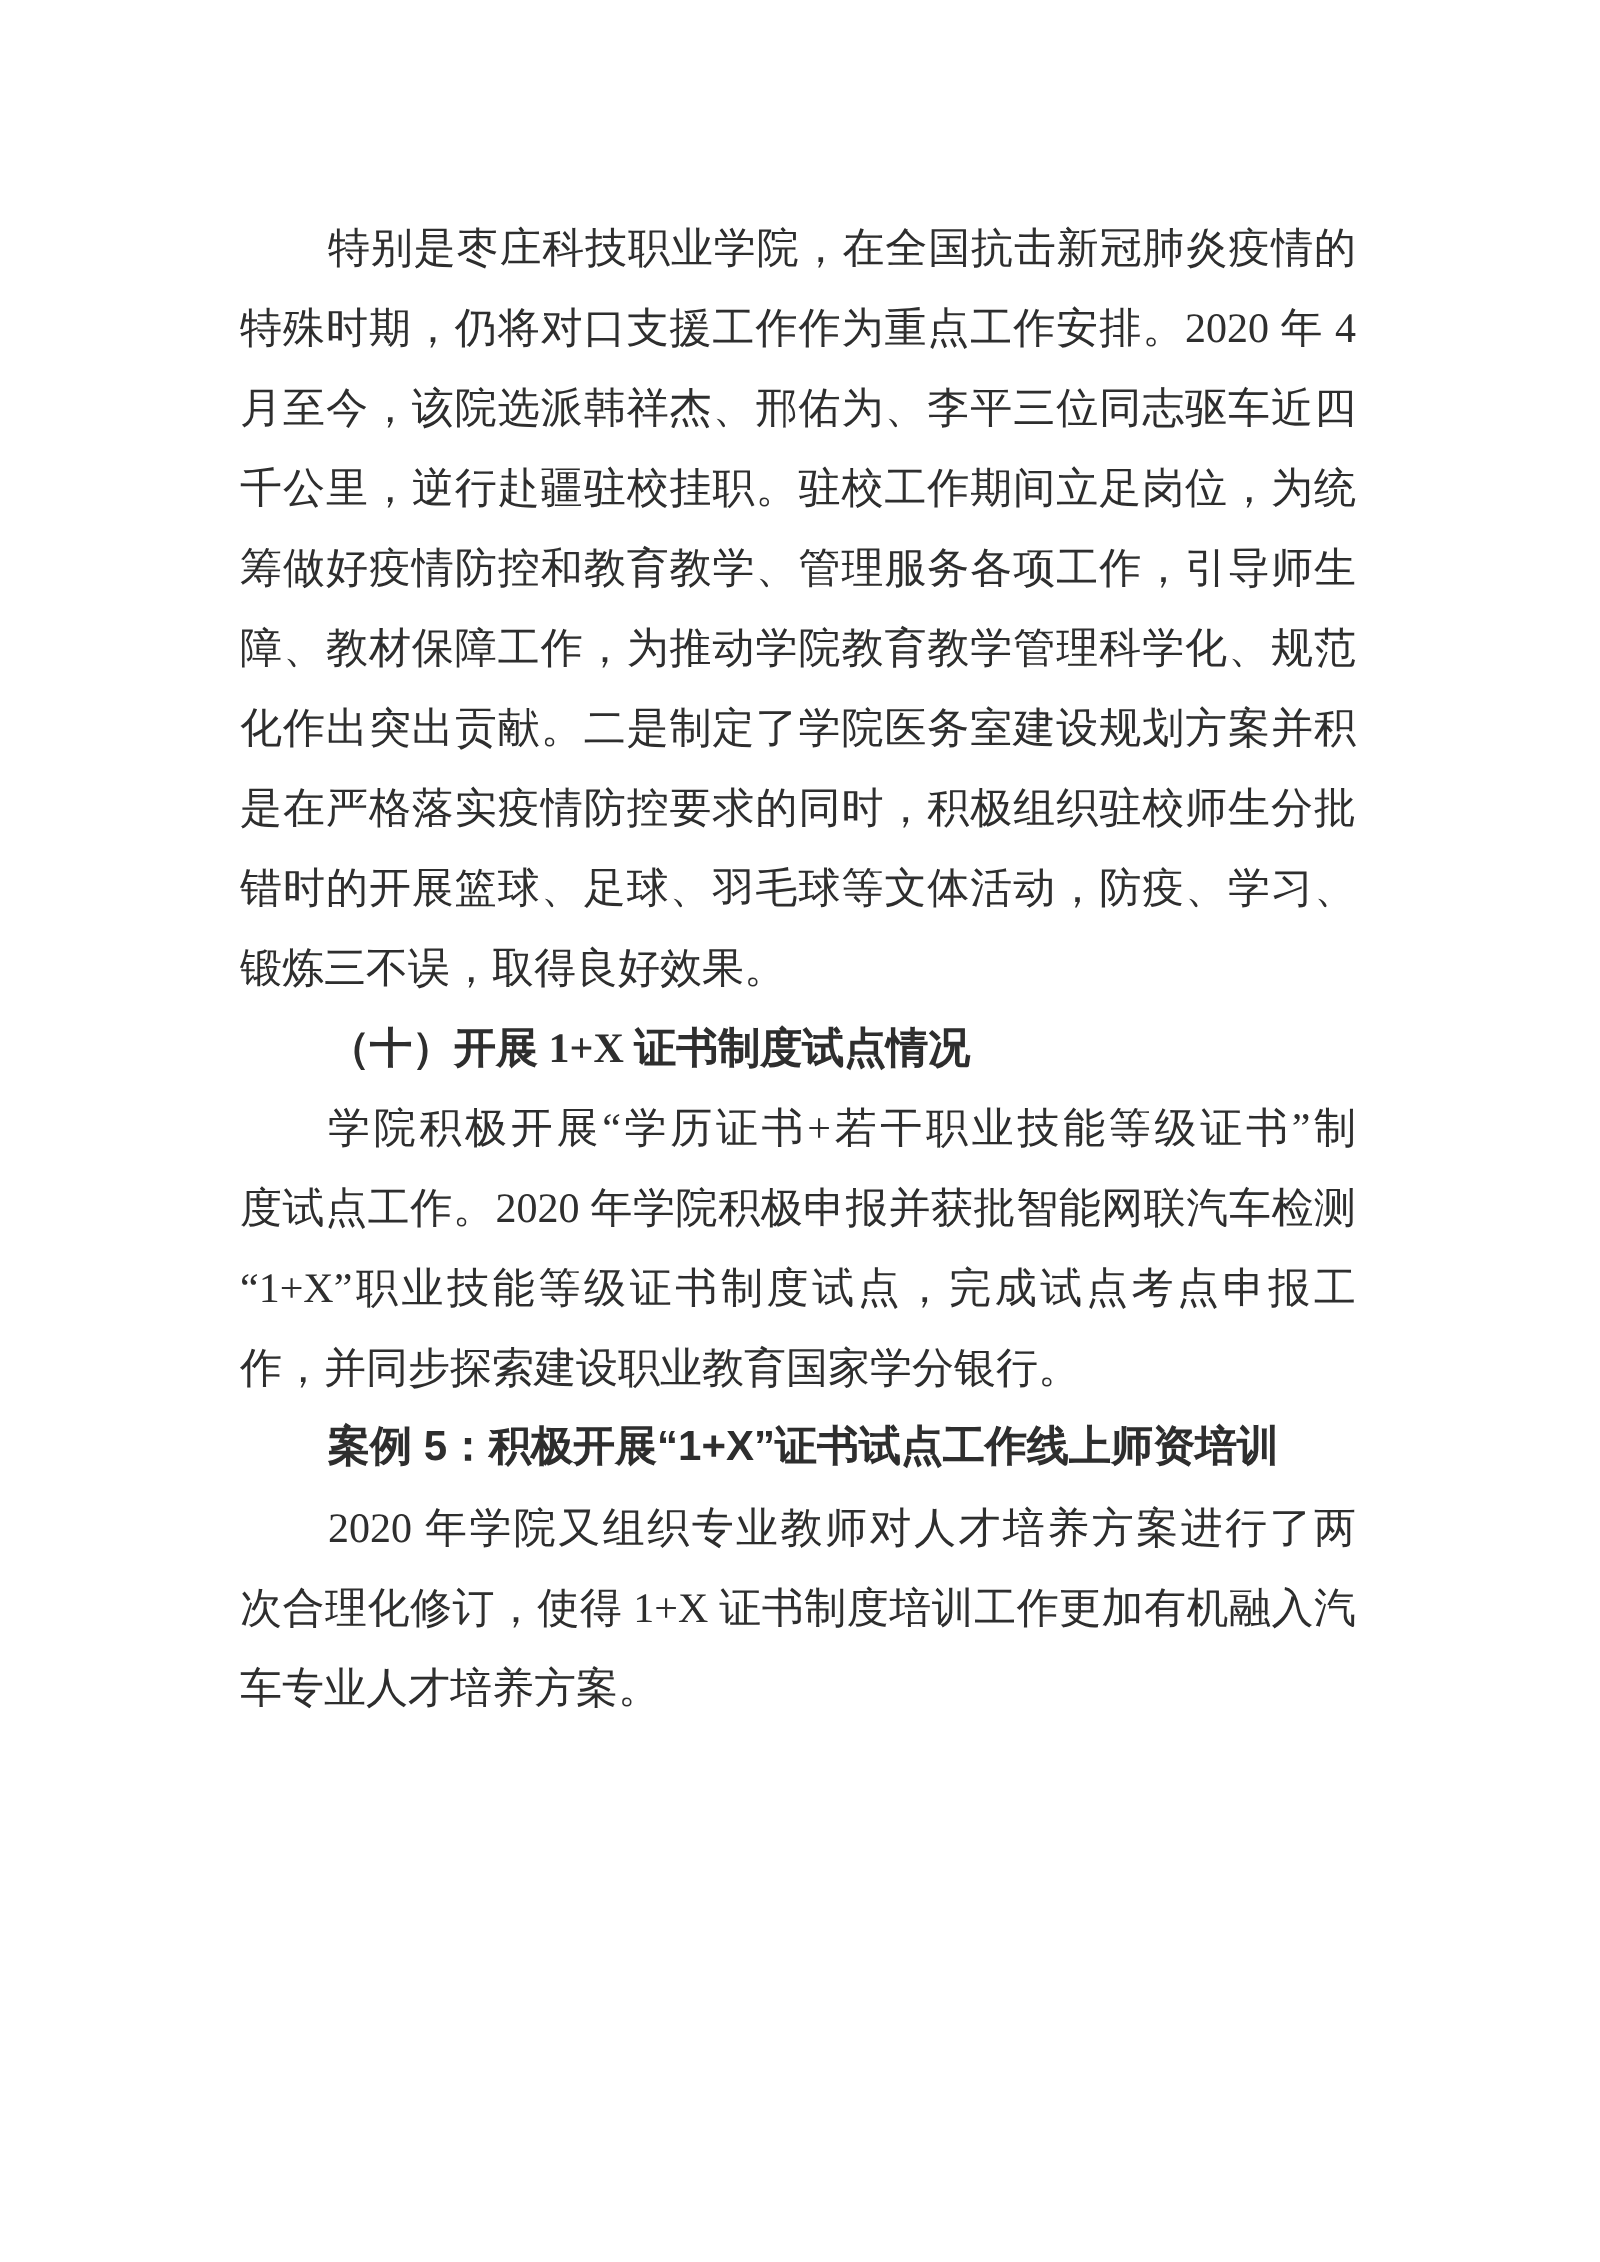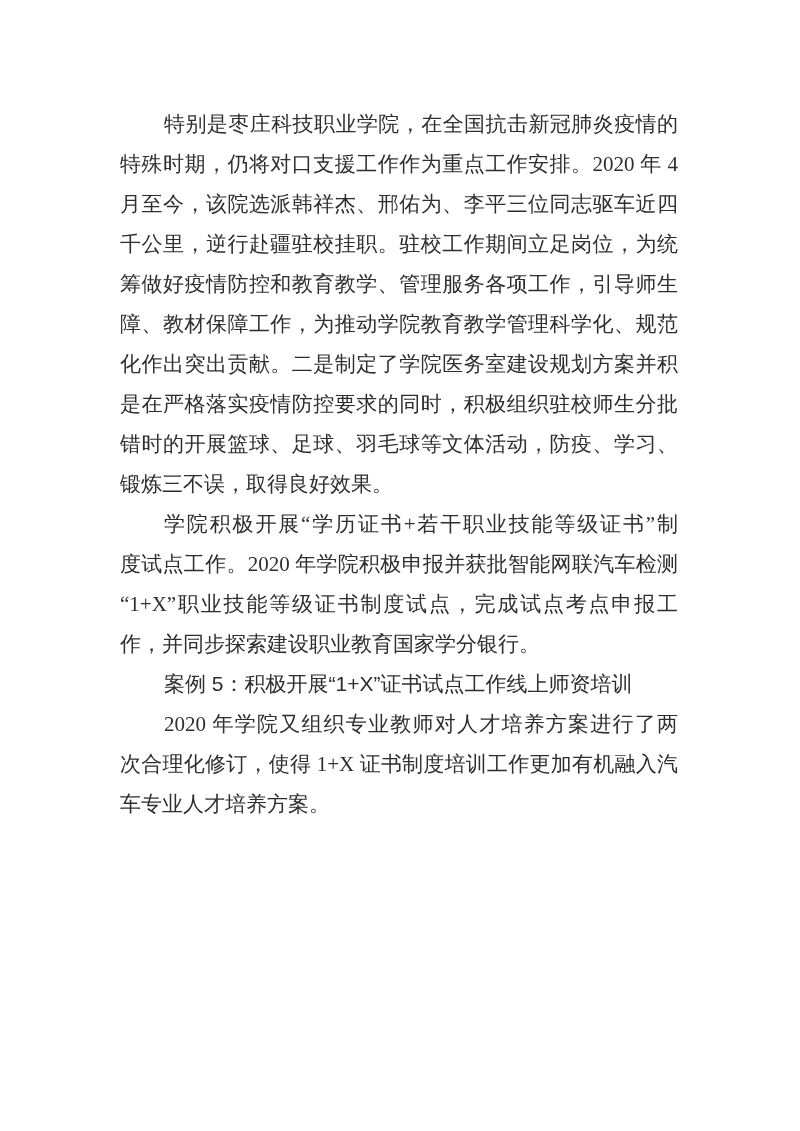--- a/index.html
+++ b/index.html
@@ -29,21 +29,21 @@
     text-align: justify;
     text-align-last: justify;
     text-justify: inter-character;
   }
   .indent { text-indent: 44px; }
   .end { text-align-last: left; }
   .h-kai {
     font-weight: 700;
   }
   .h-hei {
-    font-weight: 400;
+    font-weight: 700;
     font-family: "Liberation Sans", "DejaVu Sans", sans-serif;
   }
   .page-num {
     position: absolute;
     left: 119px;
     top: 1044px;
     font-size: 20px;
     line-height: 28px;
     letter-spacing: 1px;
     color: #7f1d1d;
@@ -57,20 +57,21 @@
     <div class="ln indent">特别是枣庄科技职业学院，在全国抗击新冠肺炎疫情的</div>
     <div class="ln">特殊时期，仍将对口支援工作作为重点工作安排。2020 年 4</div>
     <div class="ln">月至今，该院选派韩祥杰、邢佑为、李平三位同志驱车近四</div>
     <div class="ln">千公里，逆行赴疆驻校挂职。驻校工作期间立足岗位，为统</div>
     <div class="ln">筹做好疫情防控和教育教学、管理服务各项工作，引导师生</div>
     <div class="ln">障、教材保障工作，为推动学院教育教学管理科学化、规范</div>
     <div class="ln">化作出突出贡献。二是制定了学院医务室建设规划方案并积</div>
     <div class="ln">是在严格落实疫情防控要求的同时，积极组织驻校师生分批</div>
     <div class="ln">错时的开展篮球、足球、羽毛球等文体活动，防疫、学习、</div>
     <div class="ln end">锻炼三不误，取得良好效果。</div>
+    <div class="ln indent end h-kai">（十）开展 1+X 证书制度试点情况</div>
     <div class="ln indent">学院积极开展“学历证书+若干职业技能等级证书”制</div>
     <div class="ln">度试点工作。2020 年学院积极申报并获批智能网联汽车检测</div>
     <div class="ln">“1+X”职业技能等级证书制度试点，完成试点考点申报工</div>
     <div class="ln end">作，并同步探索建设职业教育国家学分银行。</div>
     <div class="ln indent end h-hei">案例 5：积极开展“1+X”证书试点工作线上师资培训</div>
     <div class="ln indent">2020 年学院又组织专业教师对人才培养方案进行了两</div>
     <div class="ln">次合理化修订，使得 1+X 证书制度培训工作更加有机融入汽</div>
     <div class="ln end">车专业人才培养方案。</div>
   </div>
   <div class="page-num">- 32 -</div>

